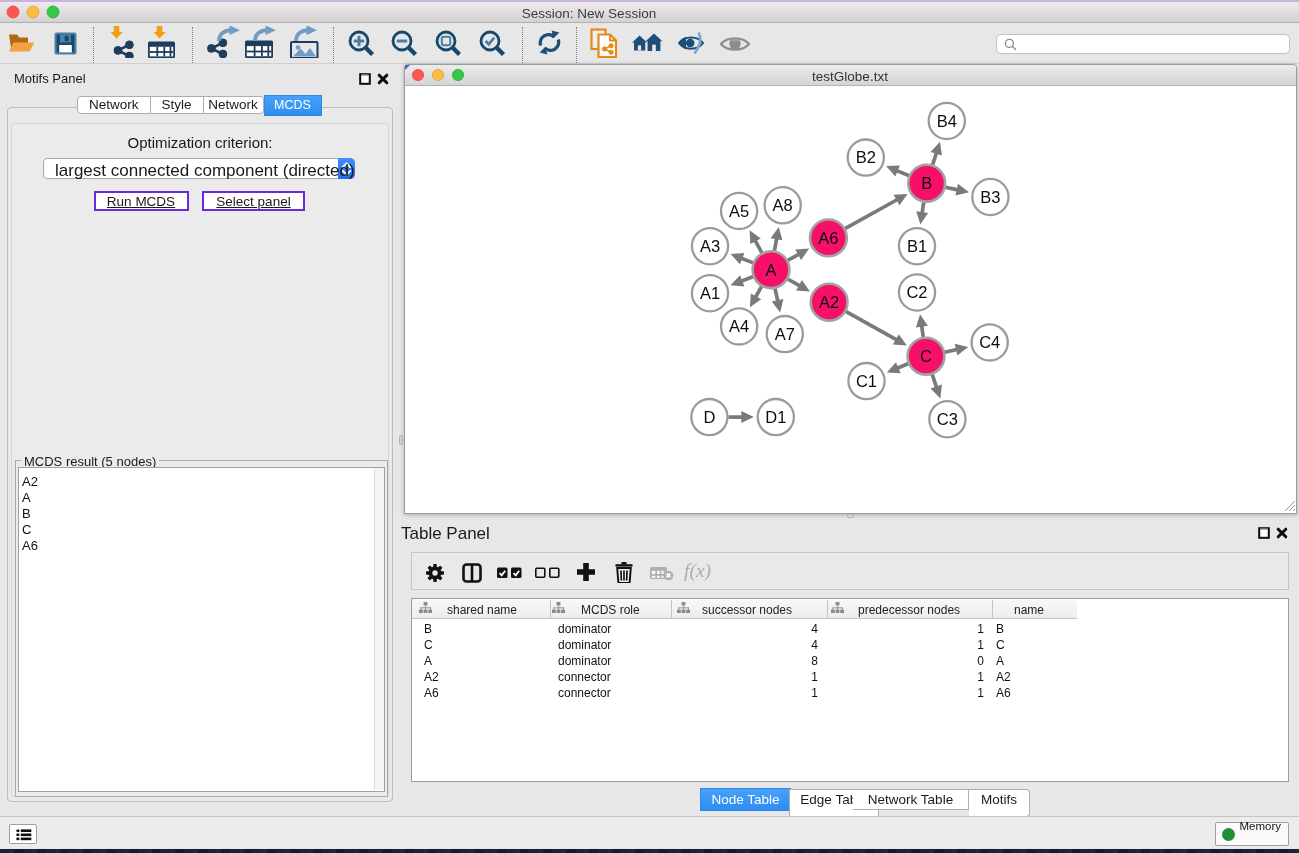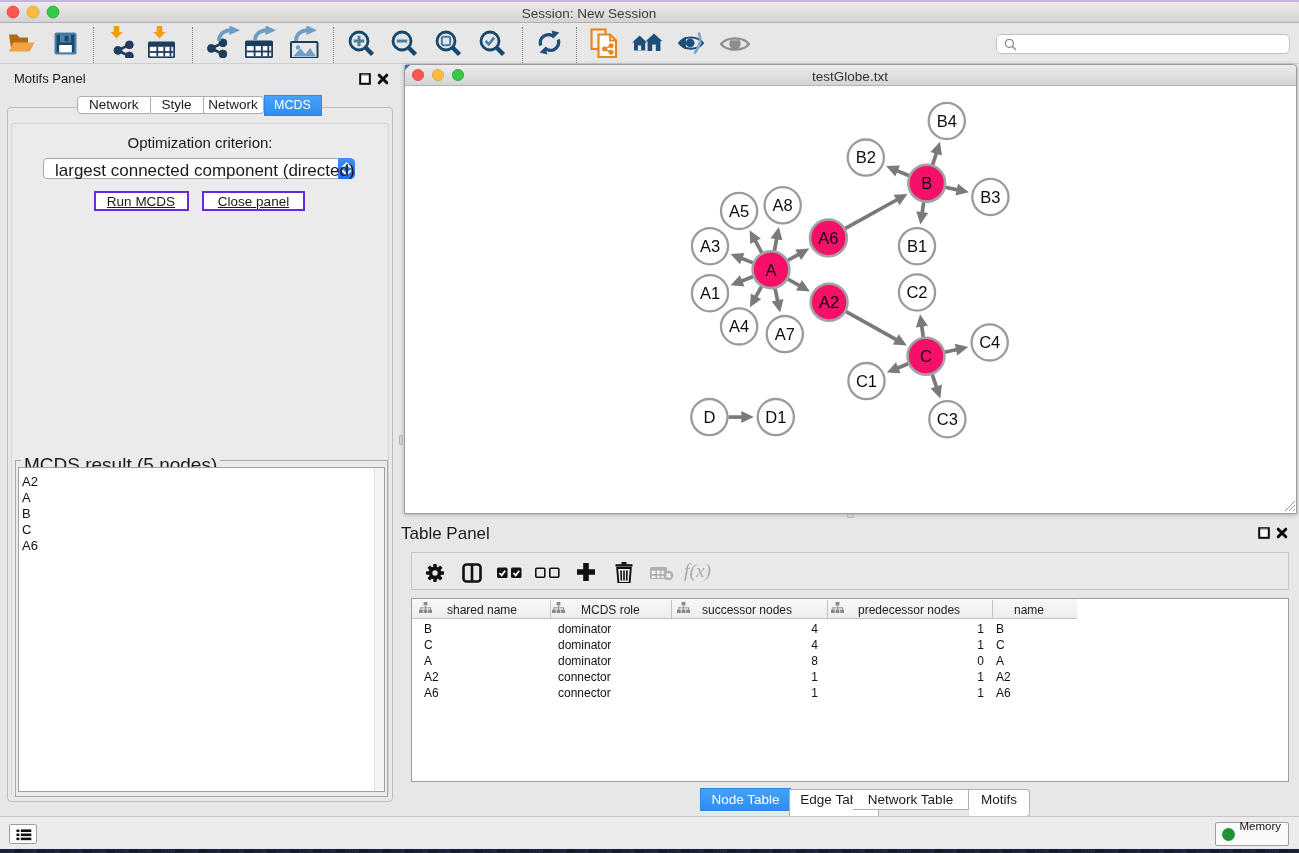--- a/index.html
+++ b/index.html
@@ -186,24 +186,24 @@
 <div class="abs" style="left:337.5px;top:157.8px;width:17.5px;height:21.4px;background:linear-gradient(#418ff9,#1c6cf2);border-radius:0 5.5px 5.5px 0"></div>
 <svg class="abs" style="left:340px;top:160.5px" width="13" height="16" viewBox="0 0 13 16">
     <g stroke="#fff" stroke-width="1.9" fill="none" stroke-linecap="round" stroke-linejoin="round">
       <path d="M2.8,6 L6.5,2.3 10.2,6"></path>
       <path d="M2.8,10 L6.5,13.7 10.2,10"></path>
     </g>
   </svg>
 <div class="abs" style="left:55px;top:160.5px;font-size:17px;color:#1a1a1a">largest connected component (directed)</div>
 
 <div class="btn" style="left:93.5px;top:191px;width:95px;height:19.5px;line-height:18px;font-size:13.5px">Run MCDS</div>
-<div class="btn" style="left:202px;top:191px;width:103px;height:19.5px;line-height:18px;font-size:13.5px">Close panel</div>
+<div class="btn" style="left:202px;top:191px;width:103px;height:19.5px;line-height:18px;font-size:13.5px">Select panel</div>
 
 <div class="abs" style="left:15px;top:460px;width:373px;height:337px;border:1px solid #a9a9a9"></div>
-<div class="abs" style="left:21px;top:454px;background:#ebebeb;padding:0 3px;font-size:19px;color:#1a1a1a">MCDS result (5 nodes)</div>
+<div class="abs" style="left:21px;top:454px;background:#ebebeb;padding:0 3px;font-size:13px;color:#1a1a1a">MCDS result (5 nodes)</div>
 <div class="abs" style="left:18px;top:467px;width:367px;height:325px;background:#fff;border:1px solid #a0a0a0"></div>
 <div class="abs" style="left:374px;top:468px;width:10px;height:322px;background:#f4f4f4;border-left:1px solid #dedede"></div>
 <div class="abs" style="left:22px;top:474px;font-size:13px;color:#111;line-height:15.9px">A2<br>A<br>B<br>C<br>A6</div>
 
 <div class="abs" style="left:403.5px;top:64px;width:893px;height:449.5px;background:#fff;border:1px solid #9c9c9c;border-radius:4px 4px 0 0;box-shadow:0 1px 4px rgba(0,0,0,0.25)"></div>
 <div class="abs" style="left:404.5px;top:65px;width:891px;height:20.5px;background:linear-gradient(#ececec,#d4d4d4);border-bottom:1px solid #b3b3b3;border-radius:4px 4px 0 0"></div>
 <svg class="abs" style="left:403.5px;top:64px" width="10" height="10" viewBox="0 0 10 10">
     <path d="M1,6 V1 h5 z" fill="#3c6cc0"></path>
   </svg>
 <svg class="abs" style="left:412px;top:69px" width="52" height="12" viewBox="0 0 52 12">

